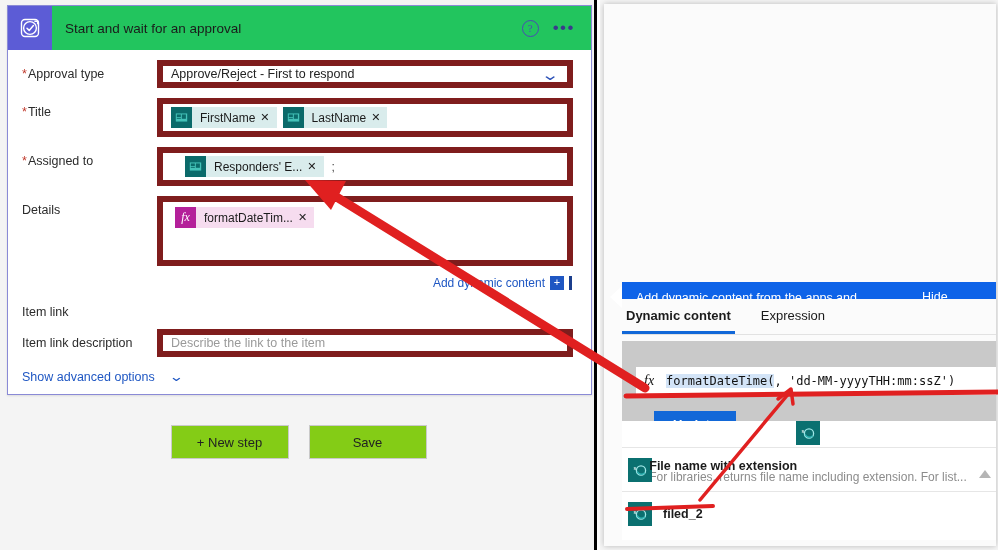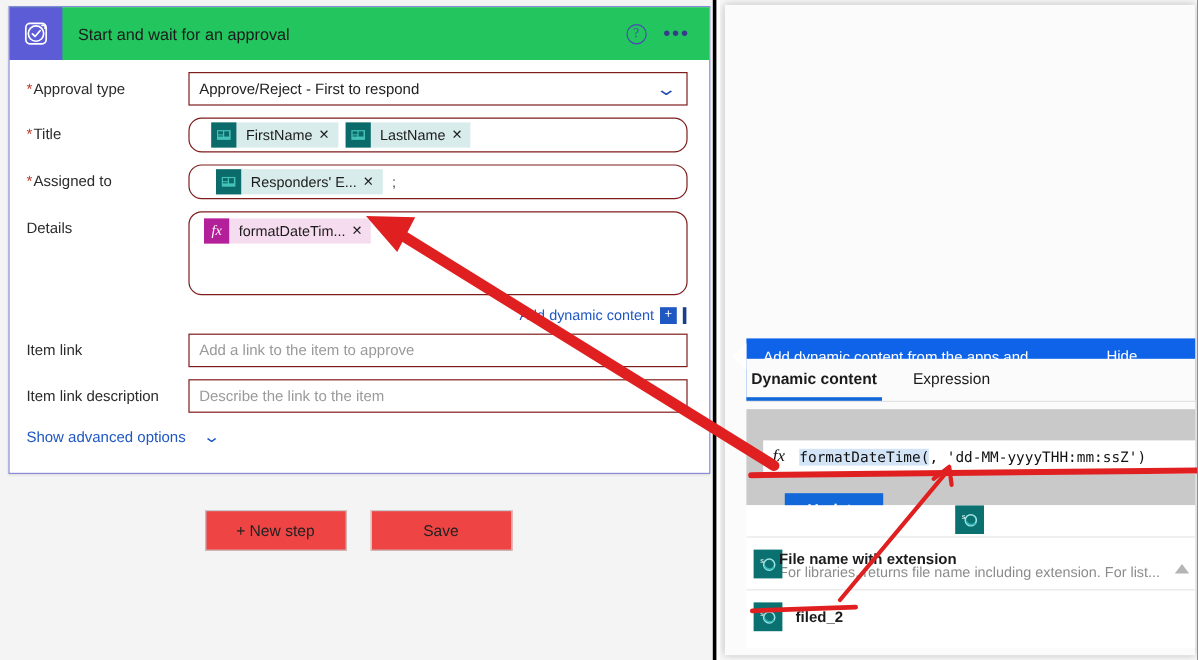--- a/index.html
+++ b/index.html
@@ -63,31 +63,31 @@
   .form-body { padding: 10px 18px 0 14px; }
   .row { display: flex; align-items: flex-start; margin-bottom: 10px; }
   .row-label {
     width: 135px; flex: 0 0 135px;
     font-size: 12.5px; color: #2b2b2b;
     padding-top: 7px; white-space: nowrap;
   }
   .req { color: #c0392b; margin-right: 1px; }
   .field {
     flex: 1;
-    border: 1px solid #7f1d1d;
+    border: 6px solid #7f1d1d;
     background: #fff;
     min-height: 28px;
     display: flex; align-items: center;
     padding: 0 8px;
     font-size: 12.5px; color: #222;
   }
   .field.dropdown { justify-content: space-between; padding-right: 10px; }
   .chev { color: #2a4fb7; font-size: 15px; line-height: 1; transform: scaleX(1.5); }
   .field.placeholder { color: #9a9a9a; }
-  .field.token-field { padding: 3px 18px; gap: 0; min-height: 28px; border-radius: 11px; }
+  .field.token-field { padding: 3px 8px; gap: 0; min-height: 28px; }
   .field.details-box { height: 70px; align-items: flex-start; padding-top: 5px; }
 
   
   .token {
     display: inline-flex; align-items: center;
     background: #d9ecec; height: 21px;
     margin-right: 6px;
     font-size: 12px; color: #1b1b1b;
   }
   .token .tok-ico {
@@ -117,21 +117,21 @@
     display: flex; align-items: center; gap: 16px;
     color: #1f57c3; font-size: 12.5px; margin: 12px 0 12px 0; cursor: pointer;
   }
   .show-adv .chev2 { font-size: 13px; transform: scaleX(1.4); }
 
   .btn-row {
     position: absolute; left: 0; top: 425px; width: 597px;
     display: flex; justify-content: center; gap: 20px;
   }
   .btn {
-    border: 1px solid #c9c9c9; background: #ef4444;
+    border: 1px solid #c9c9c9; background: #84cc16;
     width: 118px; height: 34px;
     font-size: 13px; color: #222;
     display: flex; align-items: center; justify-content: center;
     cursor: pointer;
   }
 
   
   #right-pane {
     position: absolute; left: 600px; top: 0;
     width: 398px; height: 550px;
@@ -338,21 +338,20 @@
         </div>
 
         <div class="adc-row">
           <span class="adc-link">Add dynamic content</span>
           <span class="adc-plus">+</span>
           <span class="adc-caret"></span>
         </div>
 
         <div class="row">
           <div class="row-label">Item link</div>
-          <div class="field placeholder">Add a link to the item to approve</div>
         </div>
 
         <div class="row">
           <div class="row-label">Item link description</div>
           <div class="field placeholder">Describe the link to the item</div>
         </div>
 
         <div class="show-adv">
           <span>Show advanced options</span>
           <span class="chev2">⌄</span>

